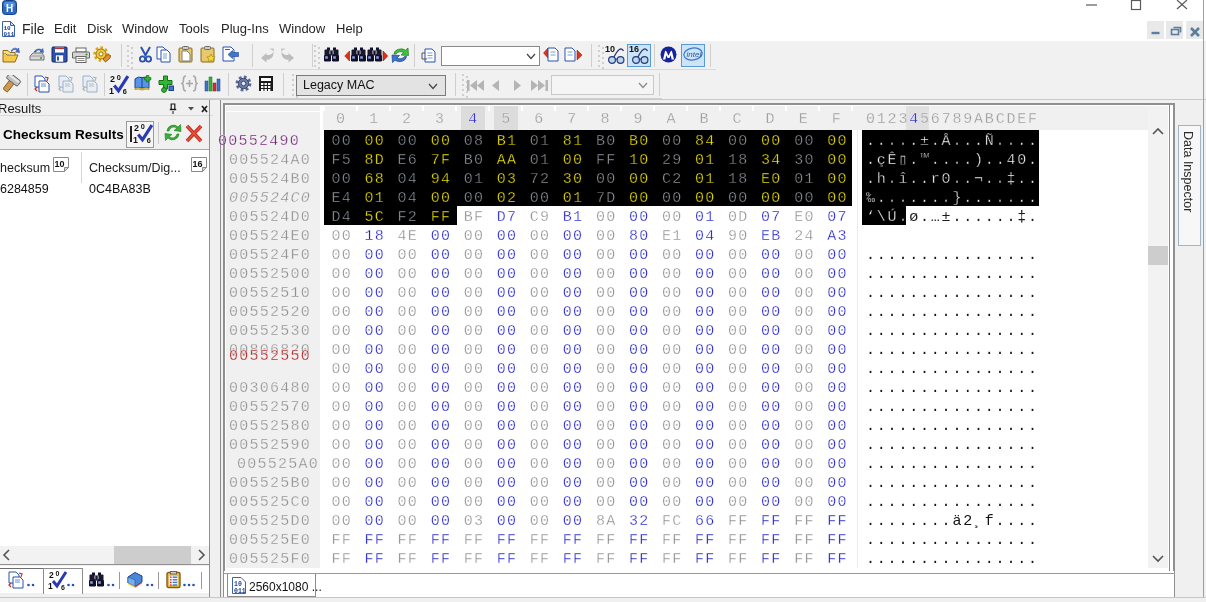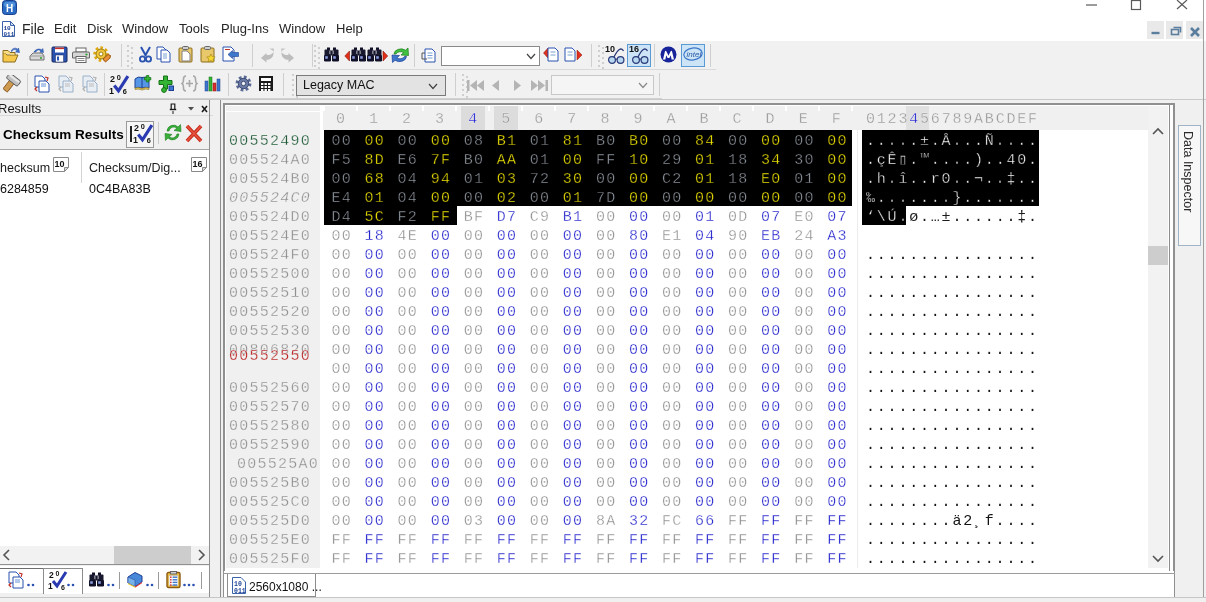--- a/index.html
+++ b/index.html
@@ -565,21 +565,21 @@
     <div class="ab mono tg" style="left:699.5px;top:110px;color:#989898;">B</div>
     <div class="ab mono tg" style="left:732.6px;top:110px;color:#989898;">C</div>
     <div class="ab mono tg" style="left:765.6px;top:110px;color:#989898;">D</div>
     <div class="ab mono tg" style="left:798.7px;top:110px;color:#989898;">E</div>
     <div class="ab mono tg" style="left:831.8px;top:110px;color:#989898;">F</div>
 <div class="ab mono asc tg" style="left:866px;top:110px;color:#989898;">0123<span style="color:#2a2ad2">4</span>56789ABCDEF</div>
 <div class="ab" style="left:324px;top:129.5px;width:528px;height:76.0px;background:#000;"></div>
 <div class="ab" style="left:324px;top:205.5px;width:133px;height:19.0px;background:#000;"></div>
 <div class="ab" style="left:862px;top:129.5px;width:177px;height:76.0px;background:#000;"></div>
 <div class="ab" style="left:862px;top:205.5px;width:44px;height:19.0px;background:#000;"></div>
-<div class="ab mono tg" style="left:229px;top:131.8px;color:#14532d;">00552490</div>
+<div class="ab mono tg" style="left:218px;top:131.8px;color:#701a75;">00552490</div>
     <div class="ab mono" style="left:331.5px;top:131.8px;"><span class="tb" style="display:inline-block;width:33.05px;color:#8d939c;">00</span><span class="tb" style="display:inline-block;width:33.05px;color:#efe300;">00</span><span class="tb" style="display:inline-block;width:33.05px;color:#8d939c;">00</span><span class="tb" style="display:inline-block;width:33.05px;color:#efe300;">00</span><span class="tb" style="display:inline-block;width:33.05px;color:#8d939c;">08</span><span class="tb" style="display:inline-block;width:33.05px;color:#efe300;">B1</span><span class="tb" style="display:inline-block;width:33.05px;color:#8d939c;">01</span><span class="tb" style="display:inline-block;width:33.05px;color:#efe300;">81</span><span class="tb" style="display:inline-block;width:33.05px;color:#8d939c;">B0</span><span class="tb" style="display:inline-block;width:33.05px;color:#efe300;">B0</span><span class="tb" style="display:inline-block;width:33.05px;color:#8d939c;">00</span><span class="tb" style="display:inline-block;width:33.05px;color:#efe300;">84</span><span class="tb" style="display:inline-block;width:33.05px;color:#8d939c;">00</span><span class="tb" style="display:inline-block;width:33.05px;color:#efe300;">00</span><span class="tb" style="display:inline-block;width:33.05px;color:#8d939c;">00</span><span class="tb" style="display:inline-block;width:33.05px;color:#efe300;">00</span></div>
     <div class="ab mono asc tb" style="left:866.0px;top:131.8px;color:#f2f2f2;">.....±.Å...Ñ....</div>
     <div class="ab mono tg" style="left:229px;top:150.8px;color:#8f8f8f;">005524A0</div>
     <div class="ab mono" style="left:331.5px;top:150.8px;"><span class="tb" style="display:inline-block;width:33.05px;color:#8d939c;">F5</span><span class="tb" style="display:inline-block;width:33.05px;color:#efe300;">8D</span><span class="tb" style="display:inline-block;width:33.05px;color:#8d939c;">E6</span><span class="tb" style="display:inline-block;width:33.05px;color:#efe300;">7F</span><span class="tb" style="display:inline-block;width:33.05px;color:#8d939c;">B0</span><span class="tb" style="display:inline-block;width:33.05px;color:#efe300;">AA</span><span class="tb" style="display:inline-block;width:33.05px;color:#8d939c;">01</span><span class="tb" style="display:inline-block;width:33.05px;color:#efe300;">00</span><span class="tb" style="display:inline-block;width:33.05px;color:#8d939c;">FF</span><span class="tb" style="display:inline-block;width:33.05px;color:#efe300;">10</span><span class="tb" style="display:inline-block;width:33.05px;color:#8d939c;">29</span><span class="tb" style="display:inline-block;width:33.05px;color:#efe300;">01</span><span class="tb" style="display:inline-block;width:33.05px;color:#8d939c;">18</span><span class="tb" style="display:inline-block;width:33.05px;color:#efe300;">34</span><span class="tb" style="display:inline-block;width:33.05px;color:#8d939c;">30</span><span class="tb" style="display:inline-block;width:33.05px;color:#efe300;">00</span></div>
     <div class="ab mono asc tb" style="left:866.0px;top:150.8px;color:#f2f2f2;">.çÊ▯.™....)..40.</div>
     <div class="ab mono tg" style="left:229px;top:169.8px;color:#8f8f8f;">005524B0</div>
     <div class="ab mono" style="left:331.5px;top:169.8px;"><span class="tb" style="display:inline-block;width:33.05px;color:#8d939c;">00</span><span class="tb" style="display:inline-block;width:33.05px;color:#efe300;">68</span><span class="tb" style="display:inline-block;width:33.05px;color:#8d939c;">04</span><span class="tb" style="display:inline-block;width:33.05px;color:#efe300;">94</span><span class="tb" style="display:inline-block;width:33.05px;color:#8d939c;">01</span><span class="tb" style="display:inline-block;width:33.05px;color:#efe300;">03</span><span class="tb" style="display:inline-block;width:33.05px;color:#8d939c;">72</span><span class="tb" style="display:inline-block;width:33.05px;color:#efe300;">30</span><span class="tb" style="display:inline-block;width:33.05px;color:#8d939c;">00</span><span class="tb" style="display:inline-block;width:33.05px;color:#efe300;">00</span><span class="tb" style="display:inline-block;width:33.05px;color:#8d939c;">C2</span><span class="tb" style="display:inline-block;width:33.05px;color:#efe300;">01</span><span class="tb" style="display:inline-block;width:33.05px;color:#8d939c;">18</span><span class="tb" style="display:inline-block;width:33.05px;color:#efe300;">E0</span><span class="tb" style="display:inline-block;width:33.05px;color:#8d939c;">01</span><span class="tb" style="display:inline-block;width:33.05px;color:#efe300;">00</span></div>
     <div class="ab mono asc tb" style="left:866.0px;top:169.8px;color:#f2f2f2;">.h.î..r0..¬..‡..</div>
     <div class="ab mono tg" style="left:229px;top:188.8px;color:#8f8f8f;font-style:italic;">005524C0</div>
     <div class="ab mono" style="left:331.5px;top:188.8px;"><span class="tb" style="display:inline-block;width:33.05px;color:#8d939c;">E4</span><span class="tb" style="display:inline-block;width:33.05px;color:#efe300;">01</span><span class="tb" style="display:inline-block;width:33.05px;color:#8d939c;">04</span><span class="tb" style="display:inline-block;width:33.05px;color:#efe300;">00</span><span class="tb" style="display:inline-block;width:33.05px;color:#8d939c;">00</span><span class="tb" style="display:inline-block;width:33.05px;color:#efe300;">02</span><span class="tb" style="display:inline-block;width:33.05px;color:#8d939c;">00</span><span class="tb" style="display:inline-block;width:33.05px;color:#efe300;">01</span><span class="tb" style="display:inline-block;width:33.05px;color:#8d939c;">7D</span><span class="tb" style="display:inline-block;width:33.05px;color:#efe300;">00</span><span class="tb" style="display:inline-block;width:33.05px;color:#8d939c;">00</span><span class="tb" style="display:inline-block;width:33.05px;color:#efe300;">00</span><span class="tb" style="display:inline-block;width:33.05px;color:#8d939c;">00</span><span class="tb" style="display:inline-block;width:33.05px;color:#efe300;">00</span><span class="tb" style="display:inline-block;width:33.05px;color:#8d939c;">00</span><span class="tb" style="display:inline-block;width:33.05px;color:#efe300;">00</span></div>
@@ -603,21 +603,21 @@
     <div class="ab mono asc" style="left:866.0px;top:302.8px;color:#141414;">................</div>
     <div class="ab mono tg" style="left:229px;top:321.8px;color:#8f8f8f;">00552530</div>
     <div class="ab mono" style="left:331.5px;top:321.8px;"><span class="tw" style="display:inline-block;width:33.05px;color:#8f8f8f;">00</span><span class="tw" style="display:inline-block;width:33.05px;color:#2121cc;">00</span><span class="tw" style="display:inline-block;width:33.05px;color:#8f8f8f;">00</span><span class="tw" style="display:inline-block;width:33.05px;color:#2121cc;">00</span><span class="tw" style="display:inline-block;width:33.05px;color:#8f8f8f;">00</span><span class="tw" style="display:inline-block;width:33.05px;color:#2121cc;">00</span><span class="tw" style="display:inline-block;width:33.05px;color:#8f8f8f;">00</span><span class="tw" style="display:inline-block;width:33.05px;color:#2121cc;">00</span><span class="tw" style="display:inline-block;width:33.05px;color:#8f8f8f;">00</span><span class="tw" style="display:inline-block;width:33.05px;color:#2121cc;">00</span><span class="tw" style="display:inline-block;width:33.05px;color:#8f8f8f;">00</span><span class="tw" style="display:inline-block;width:33.05px;color:#2121cc;">00</span><span class="tw" style="display:inline-block;width:33.05px;color:#8f8f8f;">00</span><span class="tw" style="display:inline-block;width:33.05px;color:#2121cc;">00</span><span class="tw" style="display:inline-block;width:33.05px;color:#8f8f8f;">00</span><span class="tw" style="display:inline-block;width:33.05px;color:#2121cc;">00</span></div>
     <div class="ab mono asc" style="left:866.0px;top:321.8px;color:#141414;">................</div>
     <div class="ab mono tg" style="left:229px;top:340.8px;color:#8f8f8f;">00806820</div>
     <div class="ab mono" style="left:331.5px;top:340.8px;"><span class="tw" style="display:inline-block;width:33.05px;color:#8f8f8f;">00</span><span class="tw" style="display:inline-block;width:33.05px;color:#2121cc;">00</span><span class="tw" style="display:inline-block;width:33.05px;color:#8f8f8f;">00</span><span class="tw" style="display:inline-block;width:33.05px;color:#2121cc;">00</span><span class="tw" style="display:inline-block;width:33.05px;color:#8f8f8f;">00</span><span class="tw" style="display:inline-block;width:33.05px;color:#2121cc;">00</span><span class="tw" style="display:inline-block;width:33.05px;color:#8f8f8f;">00</span><span class="tw" style="display:inline-block;width:33.05px;color:#2121cc;">00</span><span class="tw" style="display:inline-block;width:33.05px;color:#8f8f8f;">00</span><span class="tw" style="display:inline-block;width:33.05px;color:#2121cc;">00</span><span class="tw" style="display:inline-block;width:33.05px;color:#8f8f8f;">00</span><span class="tw" style="display:inline-block;width:33.05px;color:#2121cc;">00</span><span class="tw" style="display:inline-block;width:33.05px;color:#8f8f8f;">00</span><span class="tw" style="display:inline-block;width:33.05px;color:#2121cc;">00</span><span class="tw" style="display:inline-block;width:33.05px;color:#8f8f8f;">00</span><span class="tw" style="display:inline-block;width:33.05px;color:#2121cc;">00</span></div>
     <div class="ab mono asc" style="left:866.0px;top:340.8px;color:#141414;">................</div>
     <div class="ab mono tg" style="left:229px;top:347px;color:#b91c1c;">00552550</div>
     <div class="ab mono" style="left:331.5px;top:359.8px;"><span class="tw" style="display:inline-block;width:33.05px;color:#8f8f8f;">00</span><span class="tw" style="display:inline-block;width:33.05px;color:#2121cc;">00</span><span class="tw" style="display:inline-block;width:33.05px;color:#8f8f8f;">00</span><span class="tw" style="display:inline-block;width:33.05px;color:#2121cc;">00</span><span class="tw" style="display:inline-block;width:33.05px;color:#8f8f8f;">00</span><span class="tw" style="display:inline-block;width:33.05px;color:#2121cc;">00</span><span class="tw" style="display:inline-block;width:33.05px;color:#8f8f8f;">00</span><span class="tw" style="display:inline-block;width:33.05px;color:#2121cc;">00</span><span class="tw" style="display:inline-block;width:33.05px;color:#8f8f8f;">00</span><span class="tw" style="display:inline-block;width:33.05px;color:#2121cc;">00</span><span class="tw" style="display:inline-block;width:33.05px;color:#8f8f8f;">00</span><span class="tw" style="display:inline-block;width:33.05px;color:#2121cc;">00</span><span class="tw" style="display:inline-block;width:33.05px;color:#8f8f8f;">00</span><span class="tw" style="display:inline-block;width:33.05px;color:#2121cc;">00</span><span class="tw" style="display:inline-block;width:33.05px;color:#8f8f8f;">00</span><span class="tw" style="display:inline-block;width:33.05px;color:#2121cc;">00</span></div>
     <div class="ab mono asc" style="left:866.0px;top:359.8px;color:#141414;">................</div>
-    <div class="ab mono tg" style="left:229px;top:378.8px;color:#8f8f8f;">00552560</div>
+    <div class="ab mono tg" style="left:229px;top:378.8px;color:#8f8f8f;">00306480</div>
     <div class="ab mono" style="left:331.5px;top:378.8px;"><span class="tw" style="display:inline-block;width:33.05px;color:#8f8f8f;">00</span><span class="tw" style="display:inline-block;width:33.05px;color:#2121cc;">00</span><span class="tw" style="display:inline-block;width:33.05px;color:#8f8f8f;">00</span><span class="tw" style="display:inline-block;width:33.05px;color:#2121cc;">00</span><span class="tw" style="display:inline-block;width:33.05px;color:#8f8f8f;">00</span><span class="tw" style="display:inline-block;width:33.05px;color:#2121cc;">00</span><span class="tw" style="display:inline-block;width:33.05px;color:#8f8f8f;">00</span><span class="tw" style="display:inline-block;width:33.05px;color:#2121cc;">00</span><span class="tw" style="display:inline-block;width:33.05px;color:#8f8f8f;">00</span><span class="tw" style="display:inline-block;width:33.05px;color:#2121cc;">00</span><span class="tw" style="display:inline-block;width:33.05px;color:#8f8f8f;">00</span><span class="tw" style="display:inline-block;width:33.05px;color:#2121cc;">00</span><span class="tw" style="display:inline-block;width:33.05px;color:#8f8f8f;">00</span><span class="tw" style="display:inline-block;width:33.05px;color:#2121cc;">00</span><span class="tw" style="display:inline-block;width:33.05px;color:#8f8f8f;">00</span><span class="tw" style="display:inline-block;width:33.05px;color:#2121cc;">00</span></div>
     <div class="ab mono asc" style="left:866.0px;top:378.8px;color:#141414;">................</div>
     <div class="ab mono tg" style="left:229px;top:397.8px;color:#8f8f8f;">00552570</div>
     <div class="ab mono" style="left:331.5px;top:397.8px;"><span class="tw" style="display:inline-block;width:33.05px;color:#8f8f8f;">00</span><span class="tw" style="display:inline-block;width:33.05px;color:#2121cc;">00</span><span class="tw" style="display:inline-block;width:33.05px;color:#8f8f8f;">00</span><span class="tw" style="display:inline-block;width:33.05px;color:#2121cc;">00</span><span class="tw" style="display:inline-block;width:33.05px;color:#8f8f8f;">00</span><span class="tw" style="display:inline-block;width:33.05px;color:#2121cc;">00</span><span class="tw" style="display:inline-block;width:33.05px;color:#8f8f8f;">00</span><span class="tw" style="display:inline-block;width:33.05px;color:#2121cc;">00</span><span class="tw" style="display:inline-block;width:33.05px;color:#8f8f8f;">00</span><span class="tw" style="display:inline-block;width:33.05px;color:#2121cc;">00</span><span class="tw" style="display:inline-block;width:33.05px;color:#8f8f8f;">00</span><span class="tw" style="display:inline-block;width:33.05px;color:#2121cc;">00</span><span class="tw" style="display:inline-block;width:33.05px;color:#8f8f8f;">00</span><span class="tw" style="display:inline-block;width:33.05px;color:#2121cc;">00</span><span class="tw" style="display:inline-block;width:33.05px;color:#8f8f8f;">00</span><span class="tw" style="display:inline-block;width:33.05px;color:#2121cc;">00</span></div>
     <div class="ab mono asc" style="left:866.0px;top:397.8px;color:#141414;">................</div>
     <div class="ab mono tg" style="left:229px;top:416.8px;color:#8f8f8f;">00552580</div>
     <div class="ab mono" style="left:331.5px;top:416.8px;"><span class="tw" style="display:inline-block;width:33.05px;color:#8f8f8f;">00</span><span class="tw" style="display:inline-block;width:33.05px;color:#2121cc;">00</span><span class="tw" style="display:inline-block;width:33.05px;color:#8f8f8f;">00</span><span class="tw" style="display:inline-block;width:33.05px;color:#2121cc;">00</span><span class="tw" style="display:inline-block;width:33.05px;color:#8f8f8f;">00</span><span class="tw" style="display:inline-block;width:33.05px;color:#2121cc;">00</span><span class="tw" style="display:inline-block;width:33.05px;color:#8f8f8f;">00</span><span class="tw" style="display:inline-block;width:33.05px;color:#2121cc;">00</span><span class="tw" style="display:inline-block;width:33.05px;color:#8f8f8f;">00</span><span class="tw" style="display:inline-block;width:33.05px;color:#2121cc;">00</span><span class="tw" style="display:inline-block;width:33.05px;color:#8f8f8f;">00</span><span class="tw" style="display:inline-block;width:33.05px;color:#2121cc;">00</span><span class="tw" style="display:inline-block;width:33.05px;color:#8f8f8f;">00</span><span class="tw" style="display:inline-block;width:33.05px;color:#2121cc;">00</span><span class="tw" style="display:inline-block;width:33.05px;color:#8f8f8f;">00</span><span class="tw" style="display:inline-block;width:33.05px;color:#2121cc;">00</span></div>
     <div class="ab mono asc" style="left:866.0px;top:416.8px;color:#141414;">................</div>
     <div class="ab mono tg" style="left:229px;top:435.8px;color:#8f8f8f;">00552590</div>
     <div class="ab mono" style="left:331.5px;top:435.8px;"><span class="tw" style="display:inline-block;width:33.05px;color:#8f8f8f;">00</span><span class="tw" style="display:inline-block;width:33.05px;color:#2121cc;">00</span><span class="tw" style="display:inline-block;width:33.05px;color:#8f8f8f;">00</span><span class="tw" style="display:inline-block;width:33.05px;color:#2121cc;">00</span><span class="tw" style="display:inline-block;width:33.05px;color:#8f8f8f;">00</span><span class="tw" style="display:inline-block;width:33.05px;color:#2121cc;">00</span><span class="tw" style="display:inline-block;width:33.05px;color:#8f8f8f;">00</span><span class="tw" style="display:inline-block;width:33.05px;color:#2121cc;">00</span><span class="tw" style="display:inline-block;width:33.05px;color:#8f8f8f;">00</span><span class="tw" style="display:inline-block;width:33.05px;color:#2121cc;">00</span><span class="tw" style="display:inline-block;width:33.05px;color:#8f8f8f;">00</span><span class="tw" style="display:inline-block;width:33.05px;color:#2121cc;">00</span><span class="tw" style="display:inline-block;width:33.05px;color:#8f8f8f;">00</span><span class="tw" style="display:inline-block;width:33.05px;color:#2121cc;">00</span><span class="tw" style="display:inline-block;width:33.05px;color:#8f8f8f;">00</span><span class="tw" style="display:inline-block;width:33.05px;color:#2121cc;">00</span></div>

